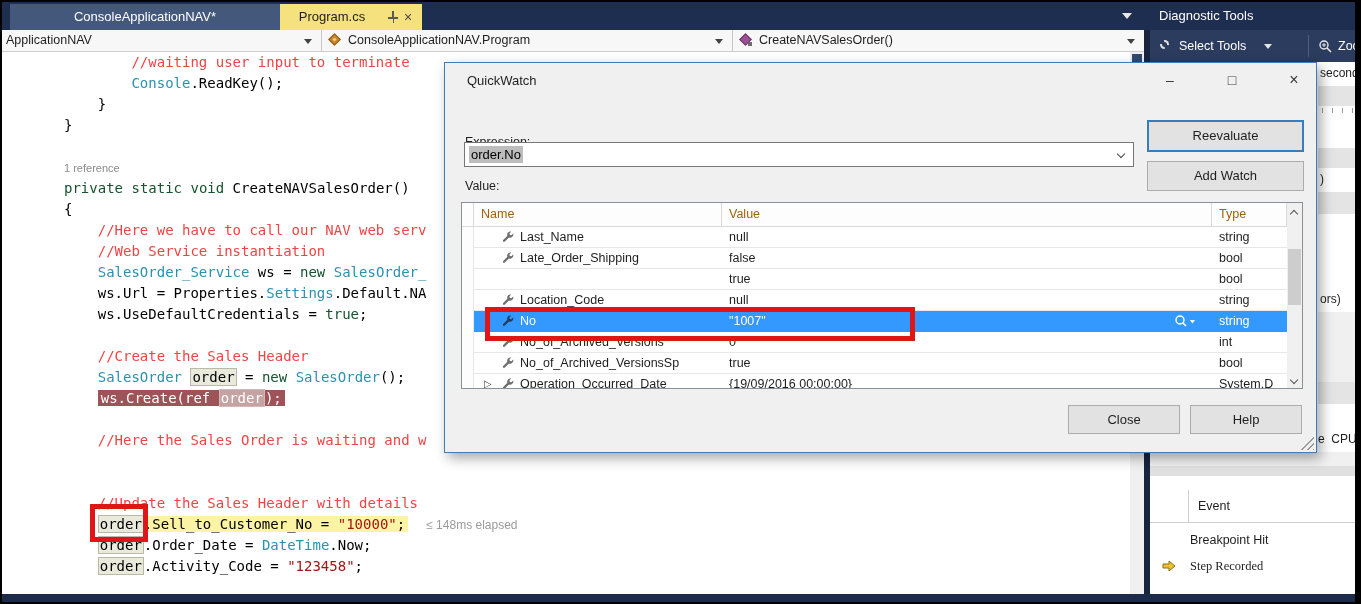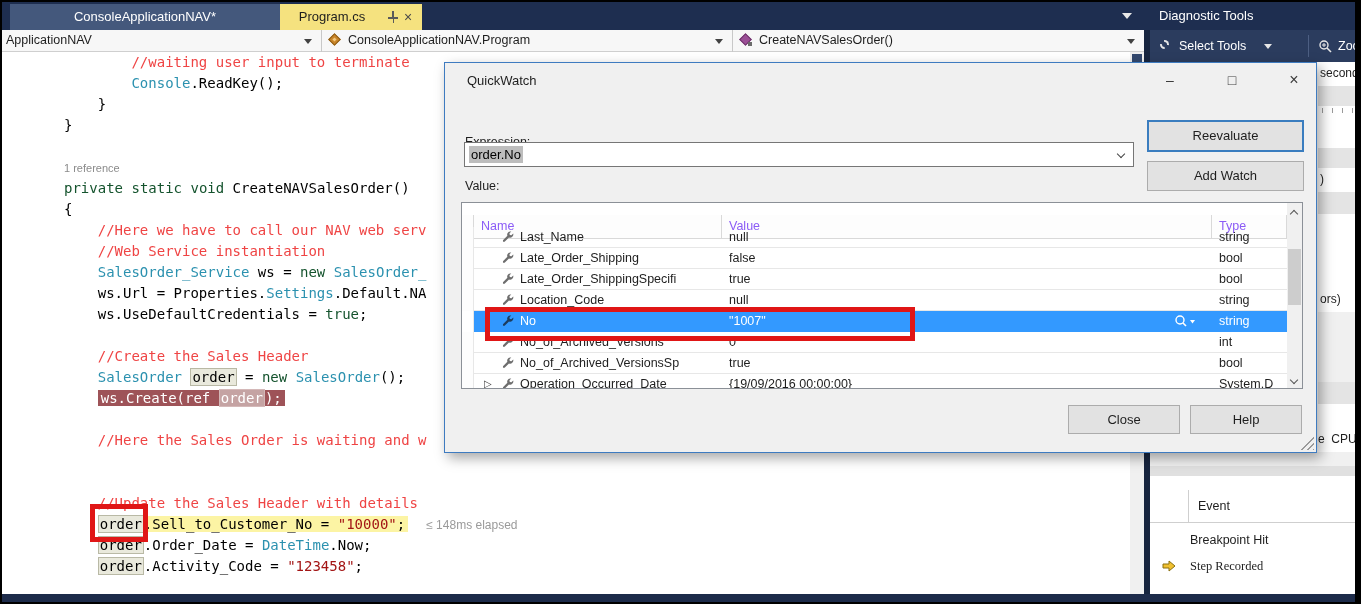--- a/index.html
+++ b/index.html
@@ -92,21 +92,21 @@
   .qw-combo { position:absolute; left:19px; top:79px; width:670px; height:25px; background:#fff; border:1px solid #767676; }
   .qw-combo .sel-text { position:absolute; left:4px; top:3px; font-size:13px; color:#000; background:#bdbdbd; padding:0 2px; line-height:17px; }
   .combo-chev { position:absolute; right:9px; top:8px; width:6px; height:6px; border-right:1px solid #444; border-bottom:1px solid #444; transform:rotate(45deg); }
   .qw-btn { position:absolute; background:#e2e2e2; border:1px solid #acacac; font-size:13px; color:#1e1e1e; text-align:center; }
   .btn-reeval { left:702px; top:57px; width:157px; height:32px; line-height:28px; border:2px solid #3a7dbf; }
   .btn-addwatch { left:702px; top:98px; width:157px; height:30px; line-height:28px; }
   .btn-close { left:623px; top:342px; width:112px; height:29px; line-height:27px; }
   .btn-help { left:745px; top:342px; width:112px; height:29px; line-height:27px; }
 
   .qw-table { position:absolute; left:16px; top:139px; width:842px; height:187px; background:#fff; border:1px solid #8b9097; overflow:hidden; }
-  .qwt-header { position:absolute; left:0; top:12px; width:840px; height:24px; background:#fdfdfd; border-bottom:1px solid #d9d9d9; font-size:12.5px; color:#8b5cf6; }
+  .qwt-header { position:absolute; left:0; top:0; width:840px; height:24px; background:#fdfdfd; border-bottom:1px solid #d9d9d9; font-size:12.5px; color:#a16207; }
   .qwt-h { position:absolute; top:0; line-height:23px; padding-left:7px; border-right:1px solid #d9d9d9; height:24px; }
   .h-margin { left:0; width:12px; }
   .h-name { left:12px; width:248px; }
   .h-value { left:260px; width:490px; }
   .h-type { left:750px; width:75px; }
   .qwt-rows { position:absolute; left:0; top:24px; width:825px; }
   .qwt-row { position:relative; height:21px; border-bottom:1px solid #e7e7e7; font-size:12.5px; color:#1e1e1e; }
   .qwt-row.selected { background:#3399ff; color:#fff; border-bottom-color:#3399ff; }
   .cell { position:absolute; top:0; height:21px; line-height:20px; white-space:nowrap; overflow:hidden; }
   .c-name { left:12px; width:248px; padding-left:46px; }
@@ -287,23 +287,20 @@
             <div class="qwt-row">
               <div class="row-margin"></div>
               <div class="cell c-name"><svg class="wrench" viewBox="0 0 16 16">
                   <path d="M13.8 3.1 L11.6 5.3 L9.6 4.9 L9.2 2.9 L11.4 0.7 A4 4 0 0 0 6.6 5.9 L1.2 11.3 L1.2 13.3 L3.2 13.3 L8.6 7.9 A4 4 0 0 0 13.8 3.1 Z" fill="#6e6e6e"></path>
                 </svg><span>Late_Order_Shipping</span></div>
               <div class="cell c-value">false</div>
               <div class="cell c-type">bool</div>
             </div>
             <div class="qwt-row">
               <div class="row-margin"></div>
-              <div class="cell c-name"><svg class="wrench" viewBox="0 0 16 16">
-                  <path d="M13.8 3.1 L11.6 5.3 L9.6 4.9 L9.2 2.9 L11.4 0.7 A4 4 0 0 0 6.6 5.9 L1.2 11.3 L1.2 13.3 L3.2 13.3 L8.6 7.9 A4 4 0 0 0 13.8 3.1 Z" fill="#6e6e6e"></path>
-                </svg><span>Late_Order_ShippingSpecifi</span></div>
               <div class="cell c-value">true</div>
               <div class="cell c-type">bool</div>
             </div>
             <div class="qwt-row">
               <div class="row-margin"></div>
               <div class="cell c-name"><svg class="wrench" viewBox="0 0 16 16">
                   <path d="M13.8 3.1 L11.6 5.3 L9.6 4.9 L9.2 2.9 L11.4 0.7 A4 4 0 0 0 6.6 5.9 L1.2 11.3 L1.2 13.3 L3.2 13.3 L8.6 7.9 A4 4 0 0 0 13.8 3.1 Z" fill="#6e6e6e"></path>
                 </svg><span>Location_Code</span></div>
               <div class="cell c-value">null</div>
               <div class="cell c-type">string</div>

